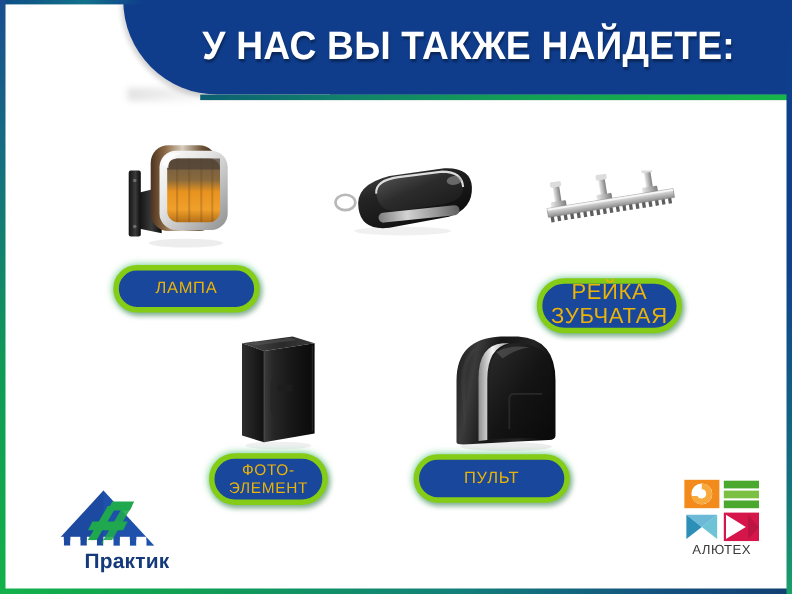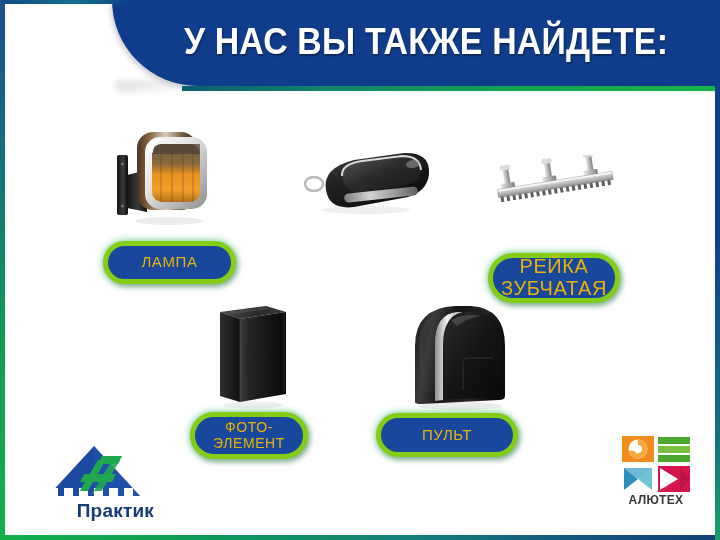--- a/index.html
+++ b/index.html
@@ -163,21 +163,21 @@
     left: 8px; top: 0;
     width: 68px; height: 56px;
   }
   .alu-text {
     position: absolute;
     left: 0; top: 57px;
     width: 84px;
     text-align: center;
     color: #3a3a3a;
     font-size: 12px;
-    font-weight: bold;
+    font-weight: normal;
     letter-spacing: 0.4px;
   }
 
   
   .watermark {
     position: absolute;
     left: 612px; top: 498px;
     width: 104px; height: 30px;
     z-index: 7;
     opacity: 0.55;
@@ -386,21 +386,21 @@
       <rect x="40" y="48" width="3" height="30" rx="1.5" fill="#262626" opacity="0.9"></rect>
       <rect x="46" y="52" width="14" height="6" rx="1" fill="#1e1e1e" opacity="0.8"></rect>
 
       <path d="M34 21 L34 104" stroke="#5c5c5c" stroke-width="1" opacity="0.6" fill="none"></path>
       <path d="M78 16 L78 94" stroke="#3d3d3d" stroke-width="1.2" opacity="0.5" fill="none"></path>
 
       <path d="M20 14 L58 9 L64 11 L26 16 Z" fill="#6a6a6a" opacity="0.35"></path>
       <ellipse cx="47" cy="107" rx="30" ry="3.5" fill="#000000" opacity="0.06"></ellipse>
     </svg>
   </div>
-  <div class="pill" style="left:190px; top:412px; width:118px; height:47px; font-size:14px;">ФОТО-
+  <div class="pill" style="left:190px; top:412px; width:108px; height:47px; font-size:14px;">ФОТО-
 ЭЛЕМЕНТ</div>
 
   <div class="cell" style="left:405px; top:300px; width:112px; height:110px;">
     <svg class="art" viewBox="0 0 112 110" width="112" height="110">
       <defs>
         <linearGradient id="drvBody" x1="0" y1="0" x2="1" y2="0.2">
           <stop offset="0%" stop-color="#1a1a1a"></stop>
           <stop offset="22%" stop-color="#3b3b3b"></stop>
           <stop offset="45%" stop-color="#161616"></stop>
           <stop offset="78%" stop-color="#242424"></stop>

